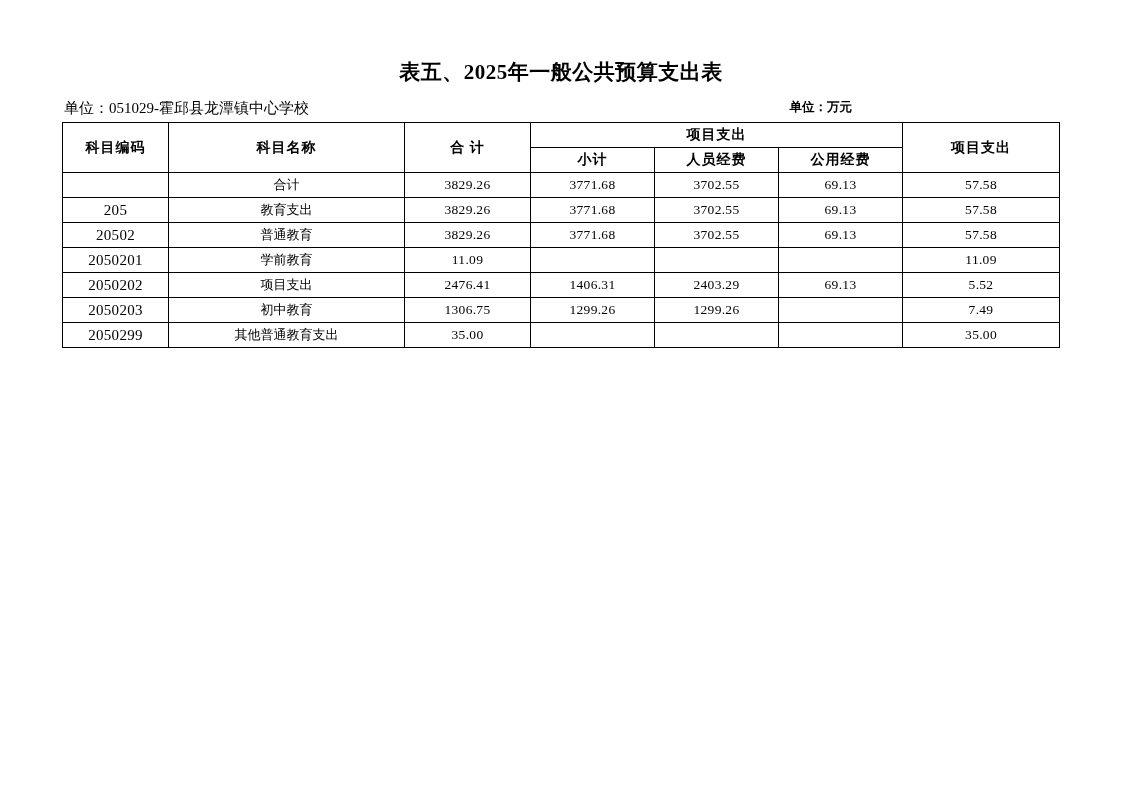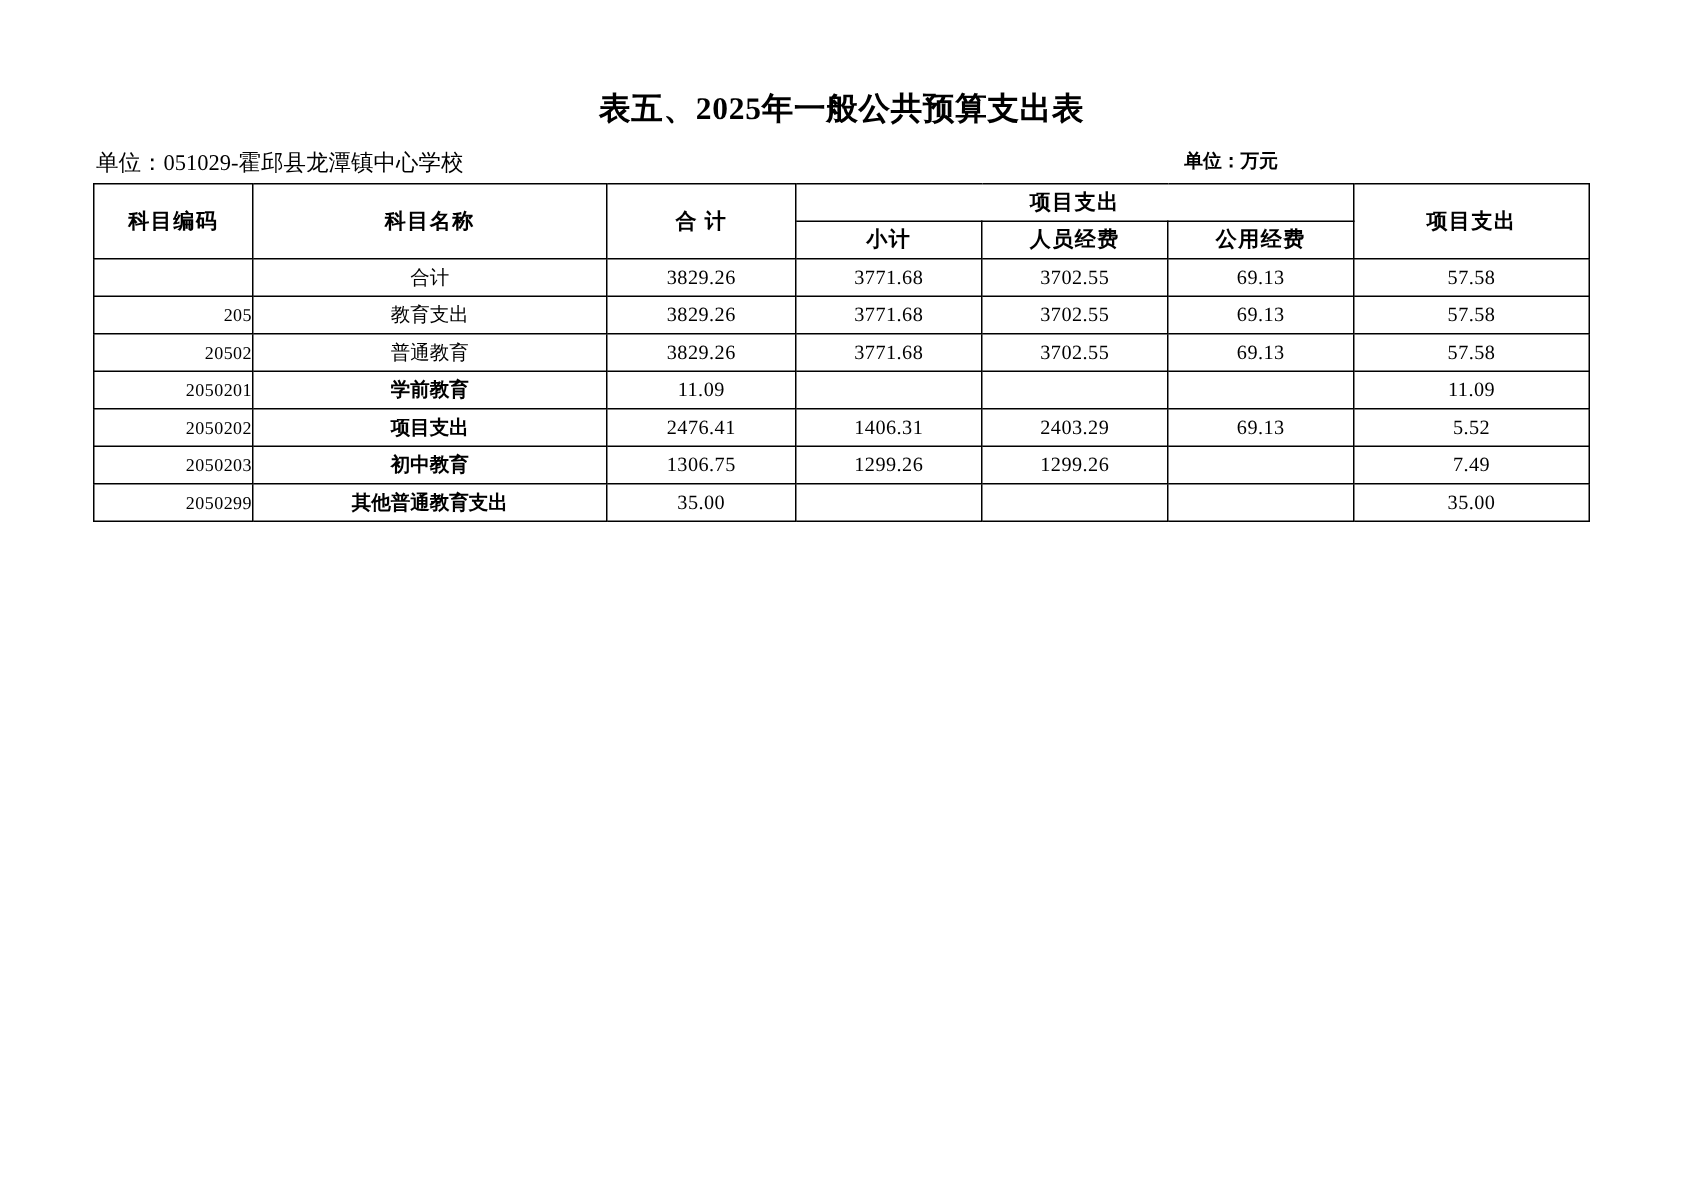--- a/index.html
+++ b/index.html
@@ -70,34 +70,34 @@
   .hdr-tall { height: 46px; }
   .hdr-row2 { height: 27px; }
   td.num {
     text-align: center;
     padding-right: 7px;
     font-family: "Liberation Serif", "DejaVu Serif", serif;
     font-size: 13.5px;
     letter-spacing: 0.3px;
   }
   td.code {
-    text-align: right;
-    font-size: 12px;
+    text-align: center;
+    font-size: 15px;
     letter-spacing: 0.3px;
   }
   td.name {
     text-align: center;
     font-size: 13px;
   }
   .ind0 { padding-left: 5px; }
   .ind1 { padding-left: 18px; }
   .ind2 { padding-left: 30px; }
   .nind0 { padding-left: 6px; }
   .nind1 { padding-left: 18px; }
-  .nind2 { padding-left: 30px; font-weight: bold; }
+  .nind2 { padding-left: 30px; }
   .col-code { width: 106px; }
   .col-name { width: 236px; }
   .col-total { width: 126px; }
   .col-sub { width: 124px; }
   .col-person { width: 124px; }
   .col-public { width: 124px; }
   .col-project { width: 157px; }
 </style>
 </head>
 <body>

